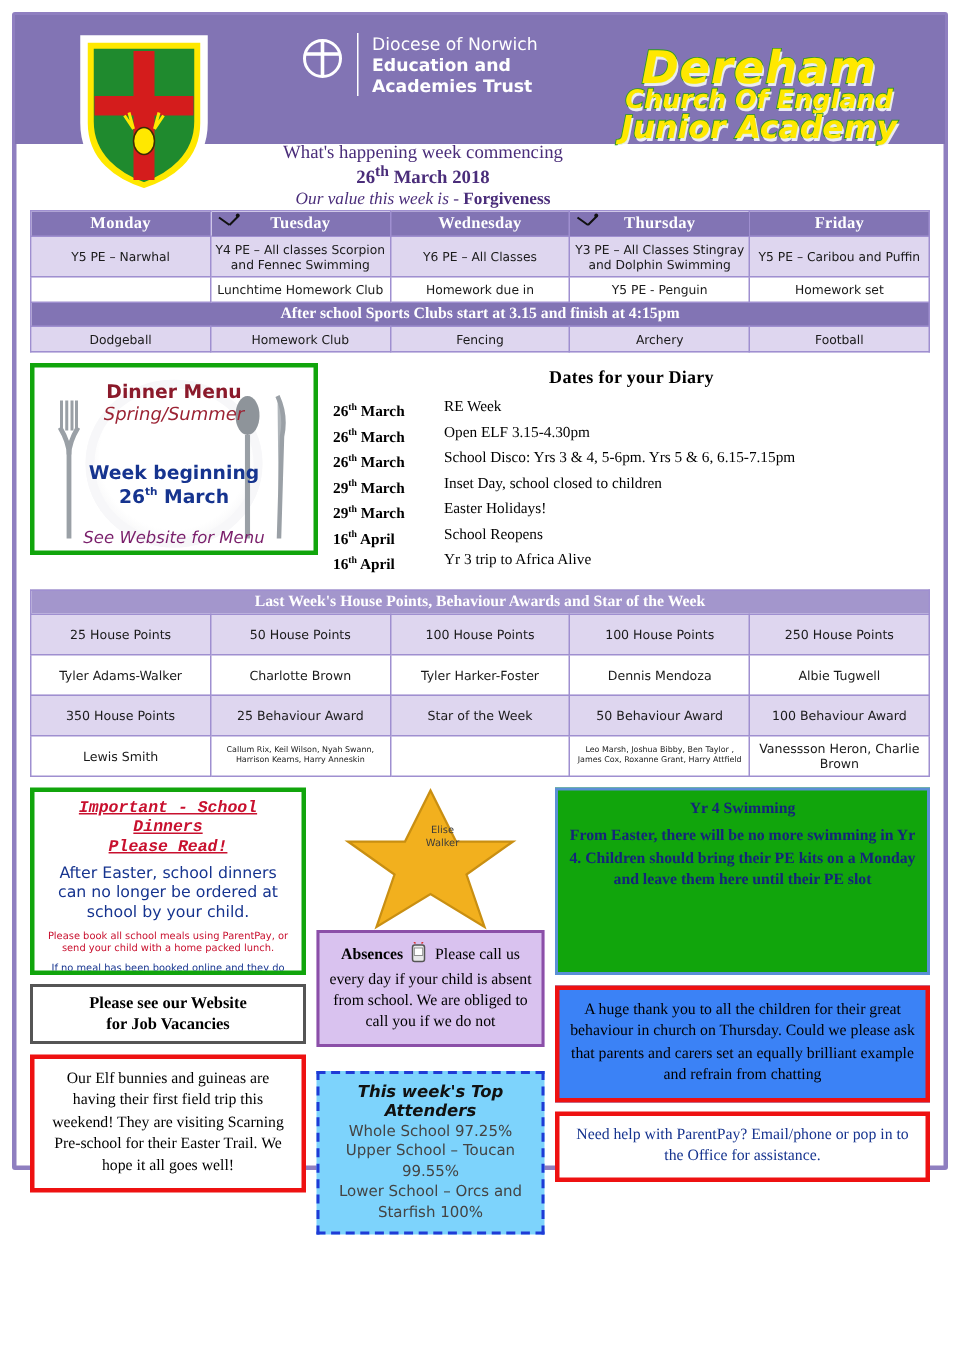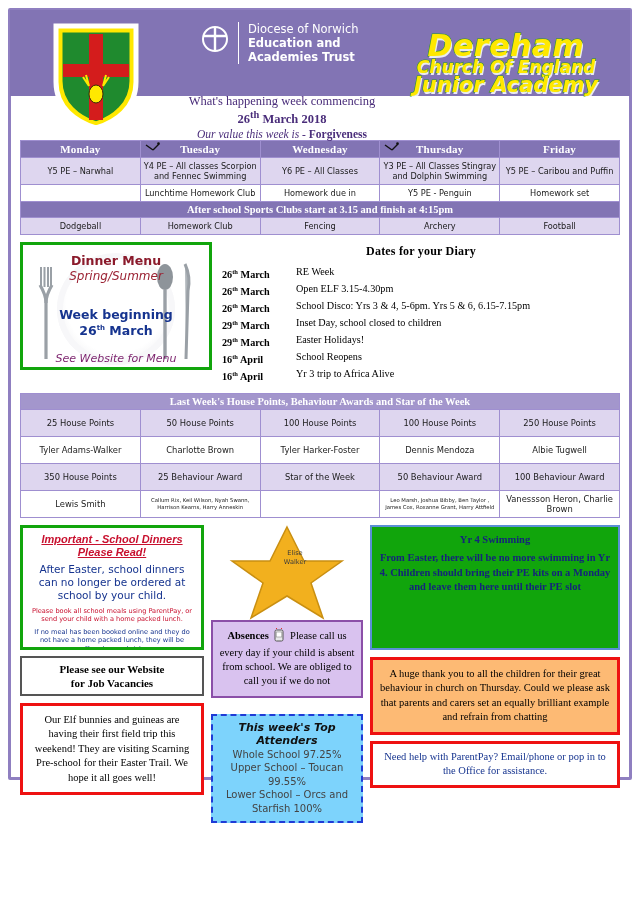--- a/index.html
+++ b/index.html
@@ -180,21 +180,21 @@
 
   .box{box-sizing:border-box;}
 
   .dinners{
     border:3px solid #11a50c;background:#ffffff;
     padding:5px 6px 2px 6px;height:125px;overflow:hidden;
   }
   .dinners-h{
     color:#c8102e;font-weight:bold;font-style:italic;text-decoration:underline;
     text-align:center;font-size:11px;line-height:13px;
-    font-family:Liberation Sans, sans-serif;
+    font-family:Liberation Mono, monospace;
   }
   .dinners-p1{
     color:#16348f;text-align:center;font-size:10.5px;line-height:13px;margin-top:4px;
     font-family:"DejaVu Sans", sans-serif;
   }
   .dinners-p2{
     color:#c8102e;text-align:center;font-size:6.6px;line-height:8.4px;margin-top:5px;
     font-family:"DejaVu Sans", sans-serif;
   }
   .dinners-p3{
@@ -239,21 +239,21 @@
   .swimbox{
     border:2px solid #5b8fd6;background:#11a50c;
     padding:6px 7px 8px 7px;text-align:center;
     color:#14257a;font-weight:bold;
     font-size:10.5px;line-height:14.5px;
     height:125px;box-sizing:border-box;overflow:hidden;
   }
   .swimbox .sh{margin-bottom:4px;}
 
   .thanks{
-    border:3px solid #ee1111;background:#fdba74;
+    border:3px solid #ee1111;background:#3b82f6;
     margin-top:7px;padding:7px 7px;text-align:center;
     font-size:10.5px;line-height:14.5px;
   }
   .parentpay{
     border:3px solid #ee1111;background:#ffffff;
     margin-top:6px;padding:6px 7px;text-align:center;
     color:#16348f;font-size:10.5px;line-height:14.5px;
   }
 </style>
 </head>

